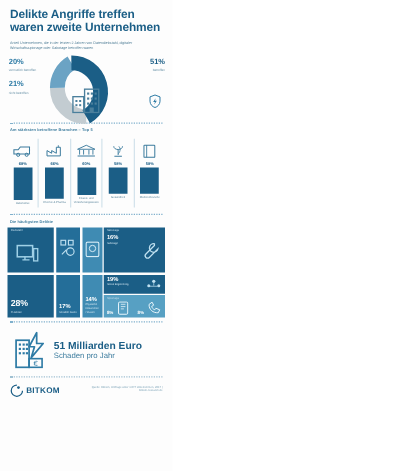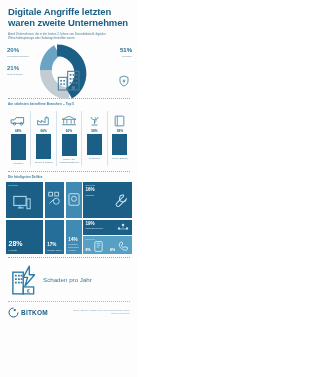--- a/index.html
+++ b/index.html
@@ -64,21 +64,21 @@
   .brand-name{font-size:6.5px;font-weight:bold;color:#1b5e86;letter-spacing:0.2px;}
   .source{font-size:2.2px;color:#7ba2b6;text-align:right;line-height:3px;max-width:60px;}
 </style>
 </head>
 <body>
 
 <div class="page">
 
   <div class="header">
     <div class="title">
-      <div>Digitale Angriffe letzten</div>
+      <div>Delikte Angriffe treffen</div>
       <div>waren zweite Unternehmen</div>
     </div>
     <div class="subtitle">Anteil Unternehmen, die in der letzten 2 Jahren von Datendiebstahl, digitaler Wirtschaftsspionage oder Sabotage betroffen waren</div>
   </div>
 
   <div class="gauge-wrap">
 
     <div class="lbl l1">
       <div class="pct">20%</div>
       <div class="cap">vermutlich betroffen</div>
@@ -304,20 +304,21 @@
           <rect x="10" y="15" width="2" height="2"></rect>
         <rect x="3.5" y="19" width="2" height="2"></rect>
           <rect x="7" y="19" width="2" height="2"></rect>
           <rect x="10" y="19" width="2" height="2"></rect>
       </g>
       <path d="M20 1 L13 14 H18 L15 24 L26 11 H20 Z" fill="none" stroke="#2e7ba5" stroke-width="1.6" stroke-linejoin="round"></path>
       <rect x="13" y="25" width="12" height="8" fill="none" stroke="#2e7ba5" stroke-width="1.5"></rect>
       <text x="19" y="31.5" font-size="7" fill="#2e7ba5" text-anchor="middle" font-family="Liberation Sans, sans-serif">€</text>
     </svg>
     <div class="damage-txt">
+      <div class="big">51 Milliarden Euro</div>
       <div class="small">Schaden pro Jahr</div>
     </div>
   </div>
 
   <div class="sep" style="margin-top:6px"></div>
 
   <div class="brandrow">
     <div class="brand">
       <svg width="11" height="11" viewBox="0 0 22 22">
         <path d="M20 11 A9 9 0 1 1 11 2" fill="none" stroke="#1b5e86" stroke-width="2"></path>

